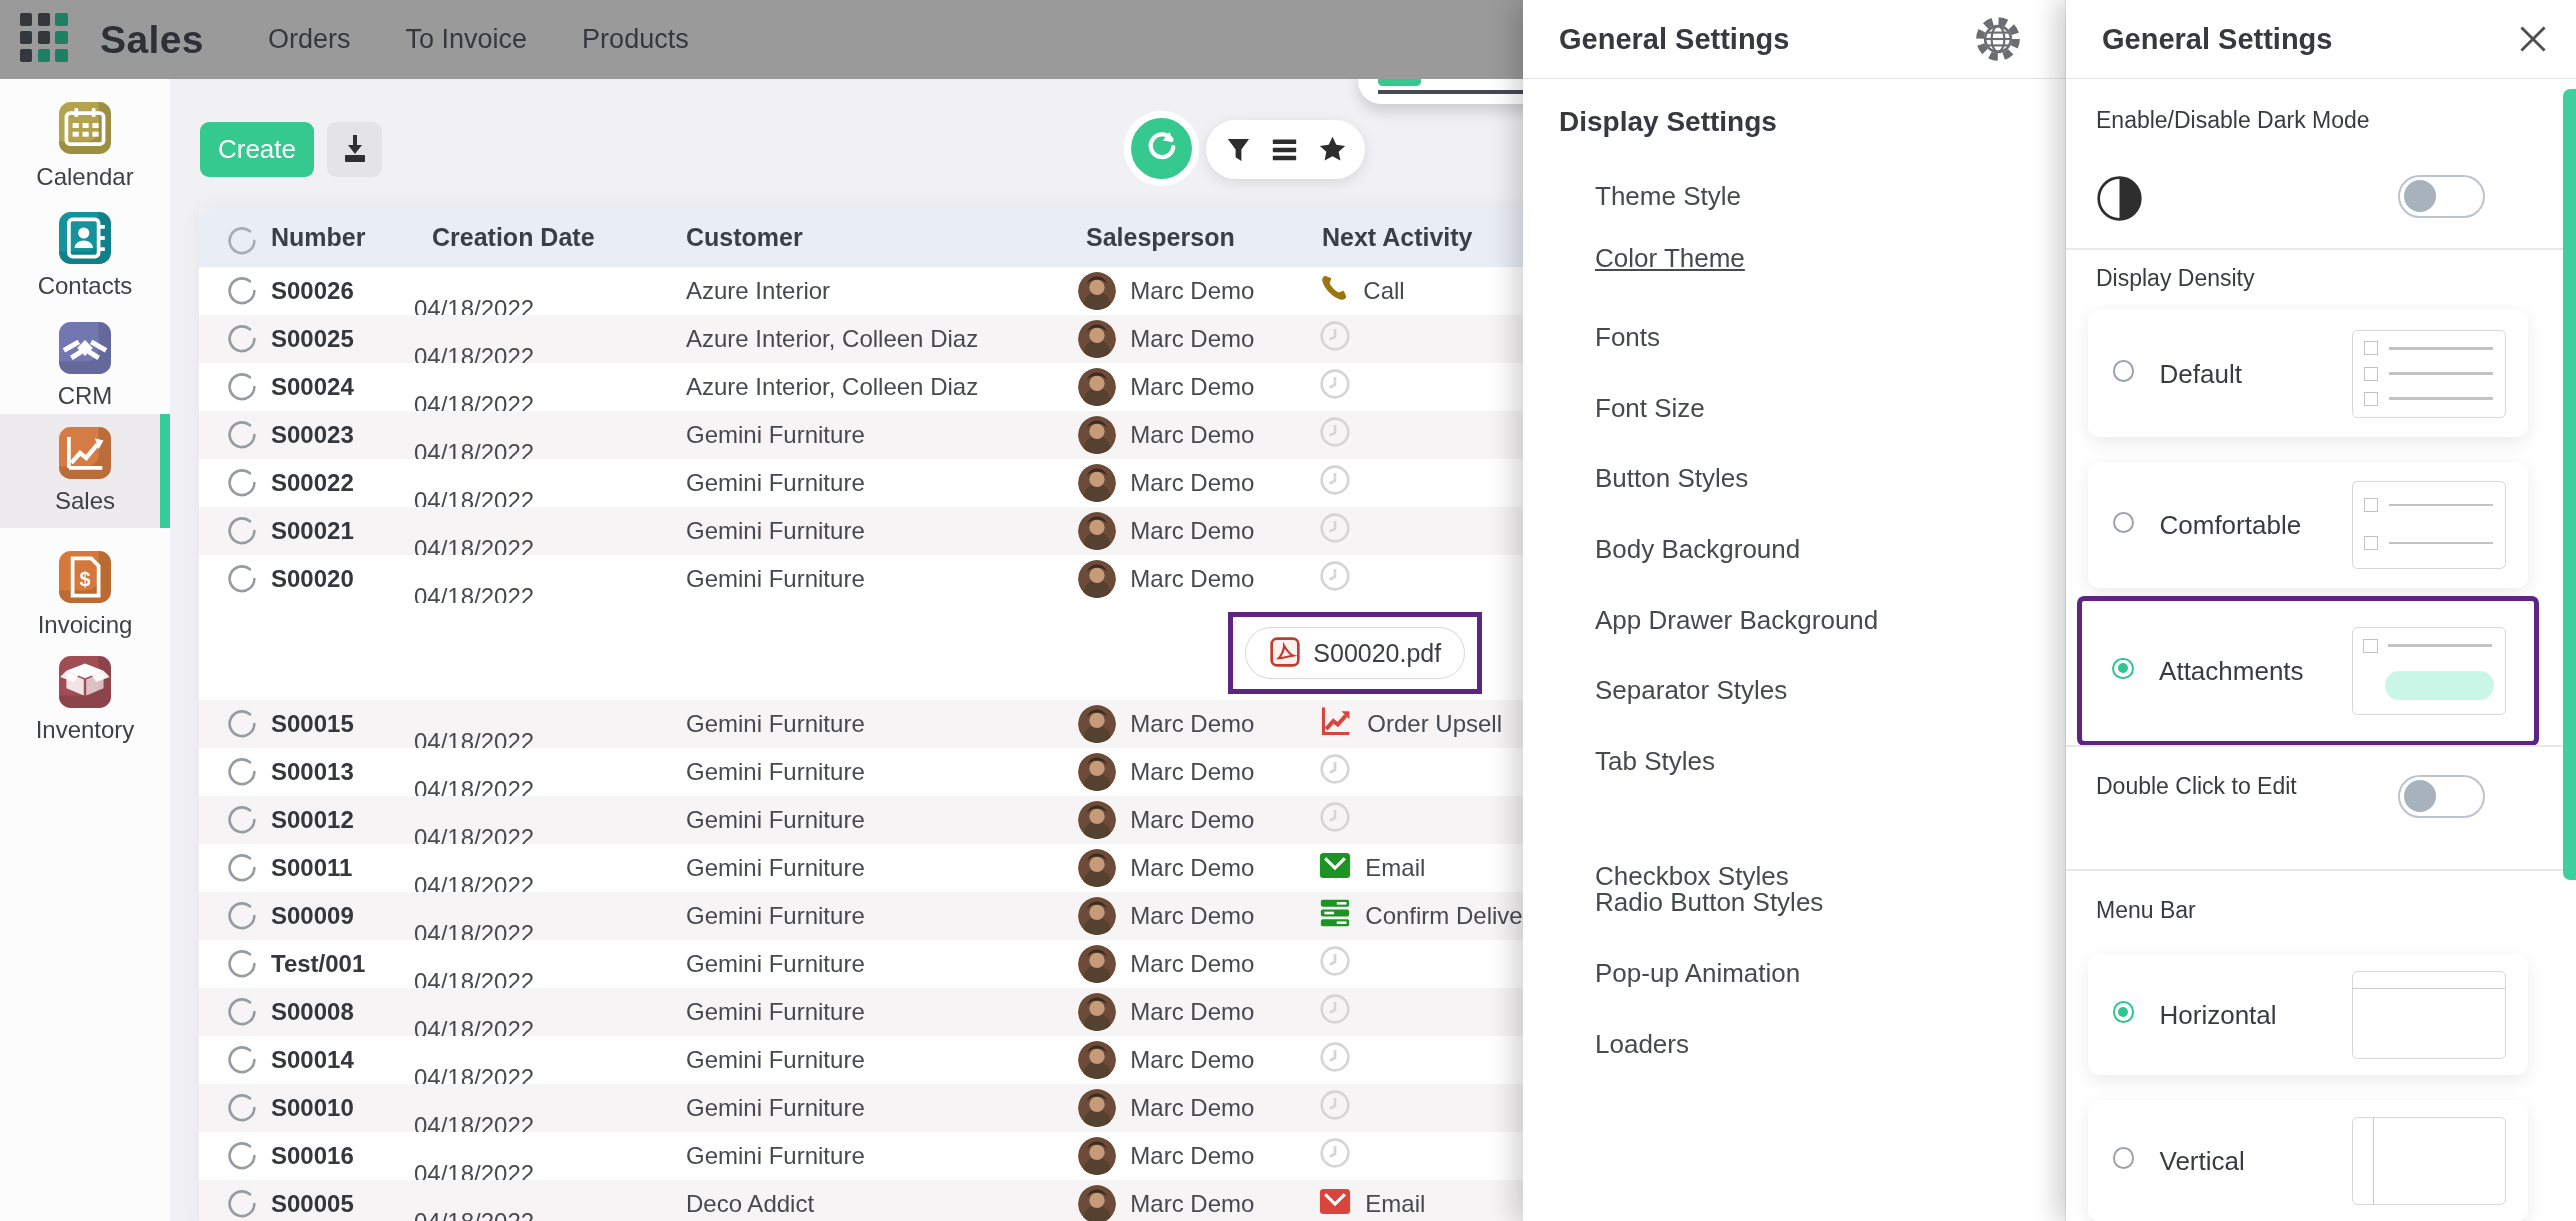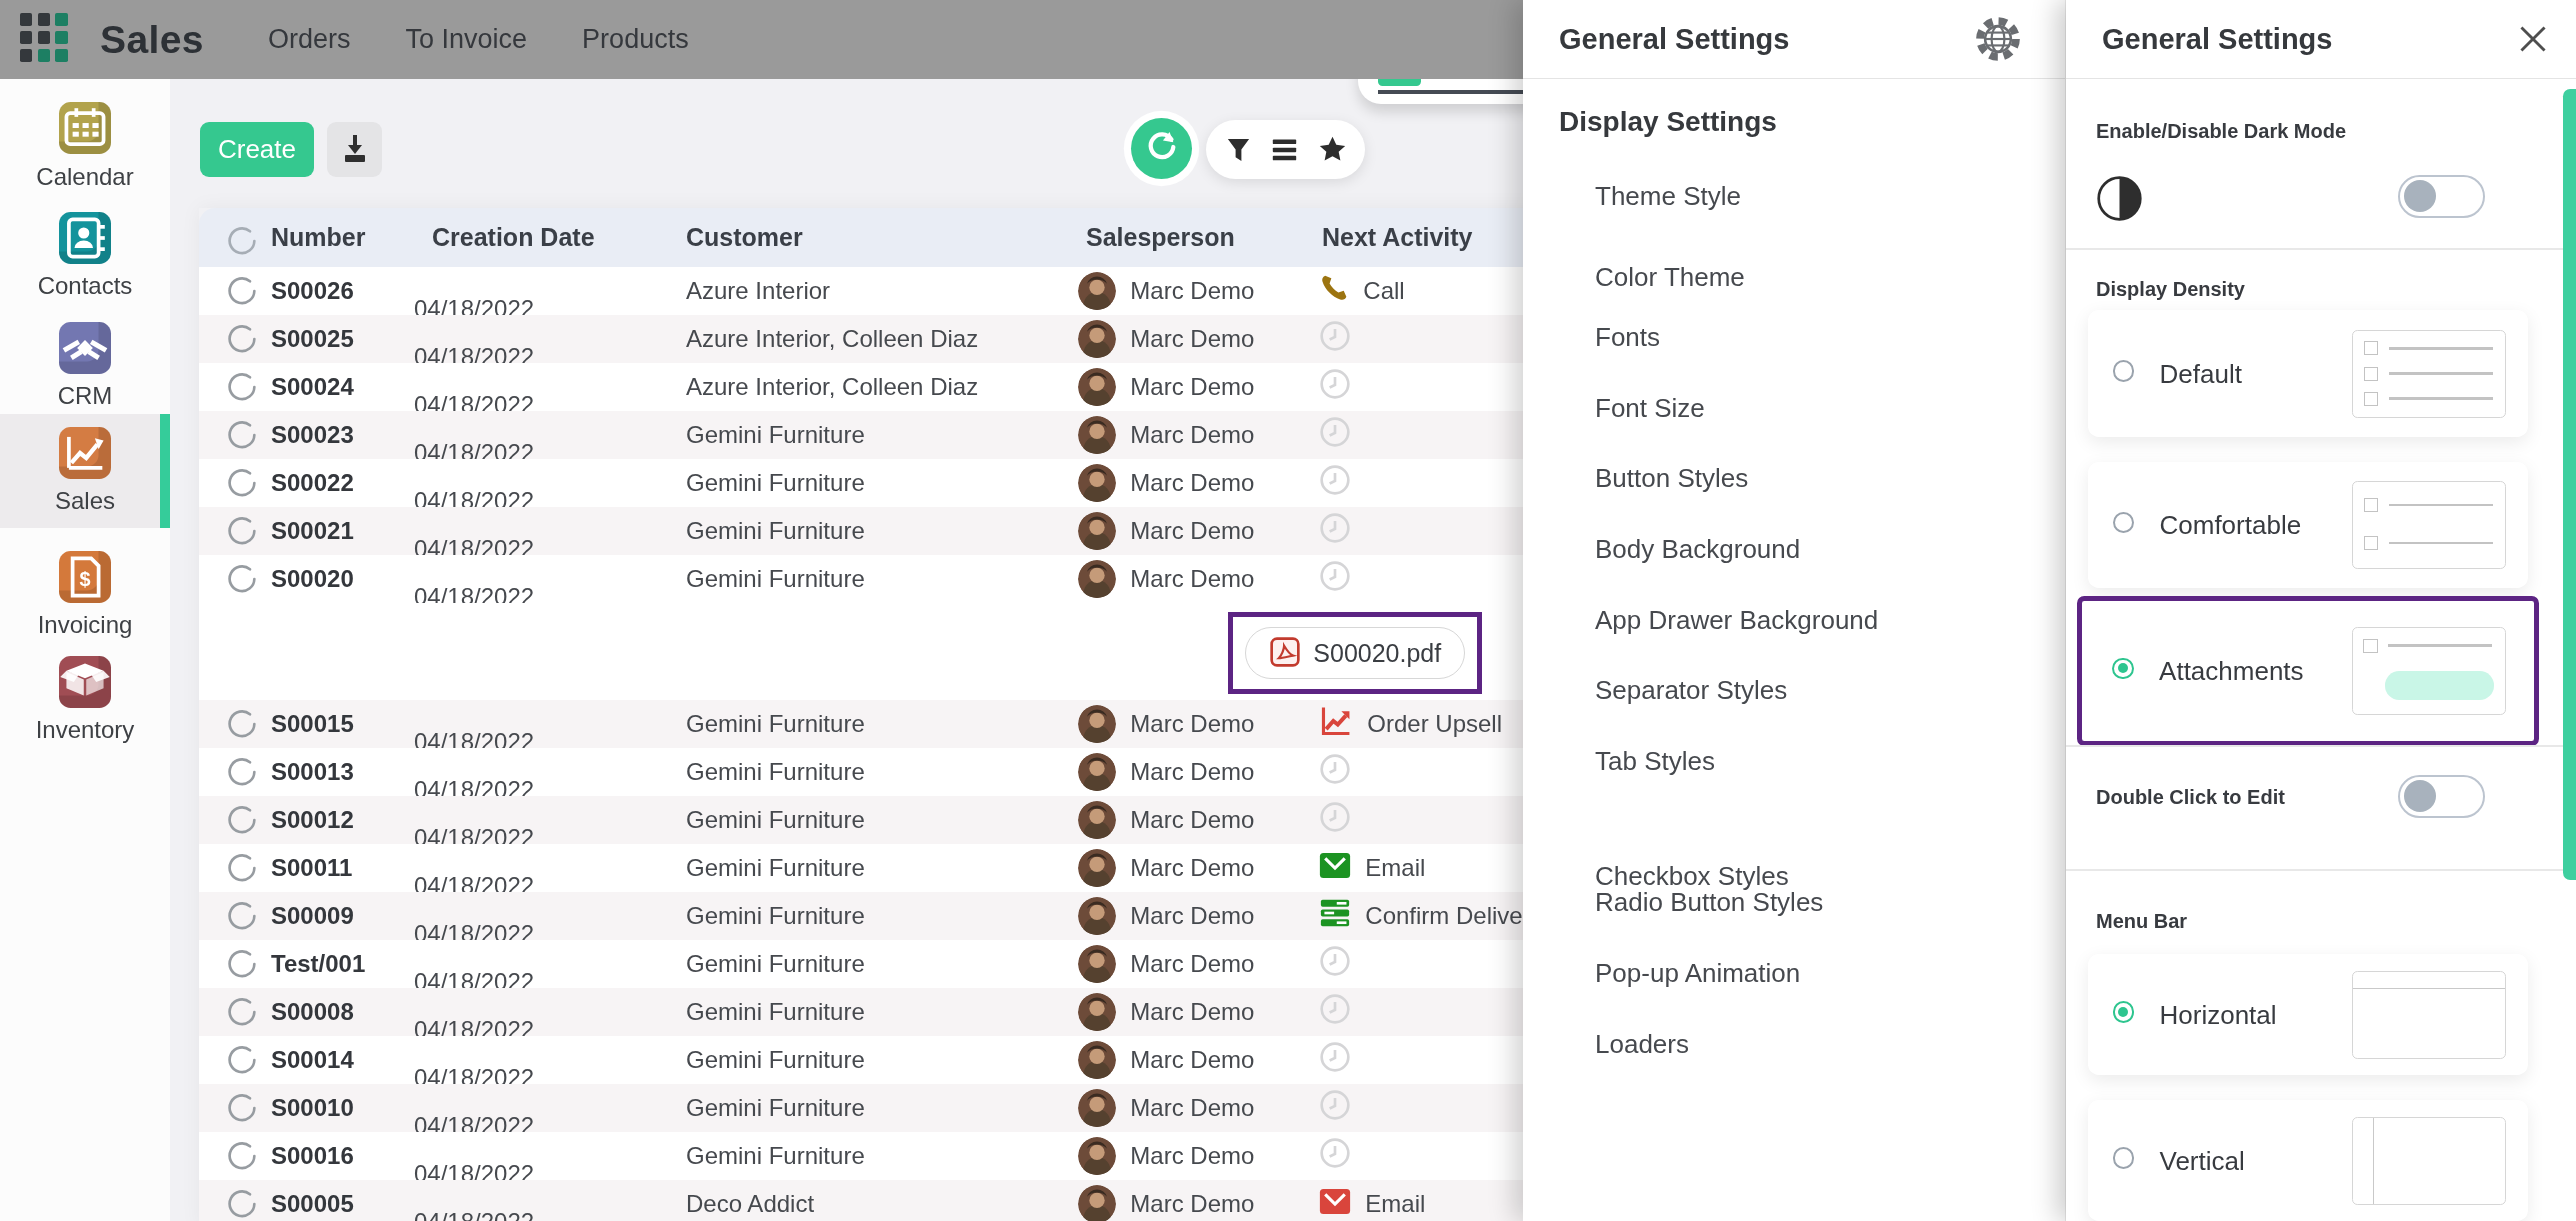--- a/index.html
+++ b/index.html
@@ -72,21 +72,21 @@
   .panel { position:absolute; top:0; height:1222px; background:#fff; z-index:5; }
   .panel1 { left:1523px; width:543px; box-shadow:-9px 0 25px rgba(0,0,0,.18); border-right:1.8px solid #ececec; }
   .panel2 { left:2066px; width:510px; box-shadow:-9px 0 25px rgba(0,0,0,.2); }
   .p-header { position:relative; height:79px; border-bottom:1.8px solid #e4e4e4; }
   .p-title { position:absolute; left:36px; top:0; line-height:79px; font-size:29px; font-weight:bold; color:#36393d; }
   .gear-btn { position:absolute; right:43px; top:15px; width:48px; height:48px; cursor:pointer; }
   .close-btn { position:absolute; right:27px; top:23px; width:32px; height:32px; cursor:pointer; }
   .p1-section { position:absolute; left:36px; top:106px; font-size:28px; font-weight:bold; color:#36393d; }
   .p1-item { position:absolute; left:72px; font-size:26px; color:#46494e; cursor:pointer; }
 
-  .p2-heading { position:absolute; left:30px; font-size:20px; font-weight:700; color:#383b40; line-height:40px;margin-top:11px; }
+  .p2-heading { position:absolute; left:30px; font-size:23px; font-weight:400; color:#383b40; line-height:40px; }
   .divider { position:absolute; left:0; width:497px; height:1.8px; background:#e8e8e8; }
   .contrast-ico { position:absolute; left:30px; top:175px; width:47px; height:47px; }
   .toggle { position:absolute; left:332px; width:87px; height:43px; border:2.7px solid #bcc4cf;
     border-radius:23px; background:#fff; cursor:pointer; }
   .toggle .knob { position:absolute; left:3.6px; top:2.7px; width:32px; height:32px; border-radius:50%; background:#a8b2bd; }
 
   .density-card, .menu-card { position:absolute; left:21.5px; width:440px; background:#fff; border-radius:10.7px;
     box-shadow:0 5.4px 18px rgba(0,0,0,.08); cursor:pointer; }
   .hl-wrap { position:absolute; left:10.7px; width:462px; border:5.4px solid #5c2483; border-radius:7.2px;
     padding:5.4px; background:#fff; cursor:pointer;text-decoration:underline; }
@@ -720,21 +720,21 @@
           <ellipse cx="28" cy="28" rx="7.5" ry="15" fill="none" stroke="#6a6d71" stroke-width="2.5"></ellipse>
           <line x1="13" y1="28" x2="43" y2="28" stroke="#6a6d71" stroke-width="2.5"></line>
           <line x1="16" y1="20.5" x2="40" y2="20.5" stroke="#6a6d71" stroke-width="2.5"></line>
           <line x1="16" y1="35.5" x2="40" y2="35.5" stroke="#6a6d71" stroke-width="2.5"></line>
         </svg>
     </span>
   </div>
   <div class="p1-section">Display Settings</div>
   <div>
       <div class="p1-item" style="top: 181px;">Theme Style</div>
-      <div class="p1-item" style="top: 262px;">Color Theme</div>
+      <div class="p1-item" style="top: 243px; text-decoration: underline;">Color Theme</div>
       <div class="p1-item" style="top: 322px;">Fonts</div>
       <div class="p1-item" style="top: 393px;">Font Size</div>
       <div class="p1-item" style="top: 463px;">Button Styles</div>
       <div class="p1-item" style="top: 534px;">Body Background</div>
       <div class="p1-item" style="top: 605px;">App Drawer Background</div>
       <div class="p1-item" style="top: 675px;">Separator Styles</div>
       <div class="p1-item" style="top: 746px;">Tab Styles</div>
       <div class="p1-item" style="top: 817px; margin-top: 44px;">Checkbox Styles</div>
       <div class="p1-item" style="top: 887px;">Radio Button Styles</div>
       <div class="p1-item" style="top: 958px;">Pop-up Animation</div>

